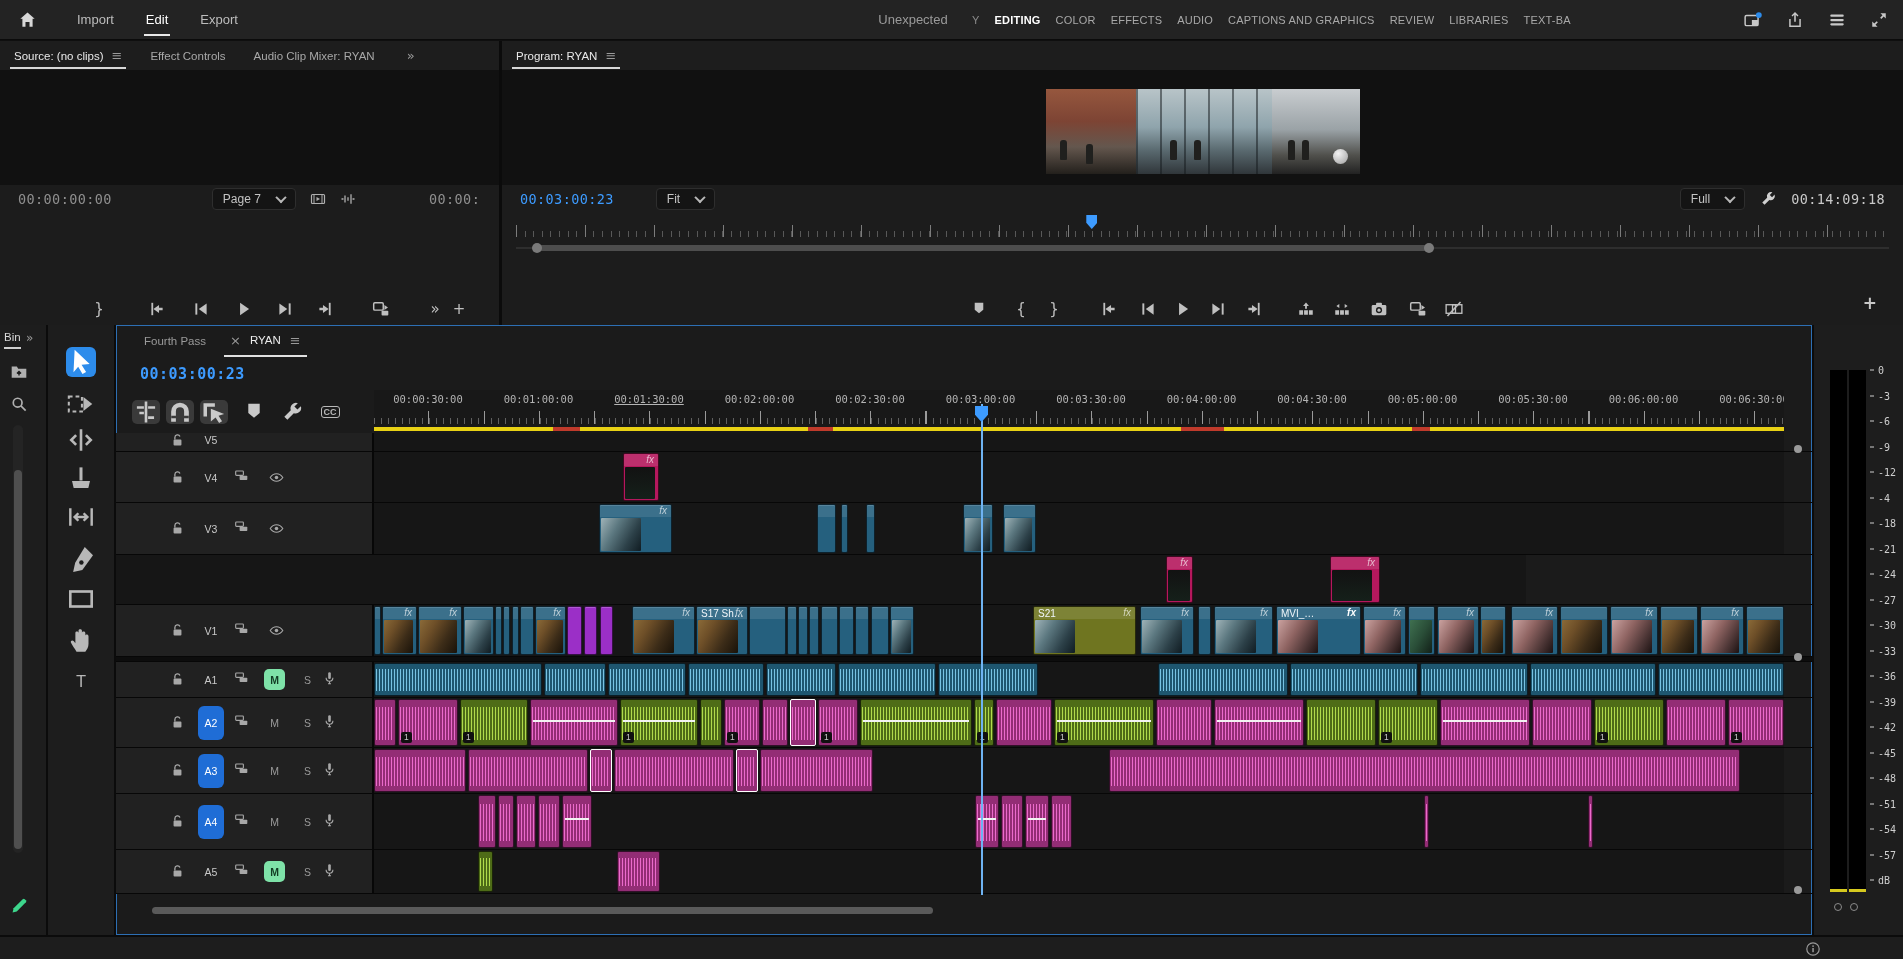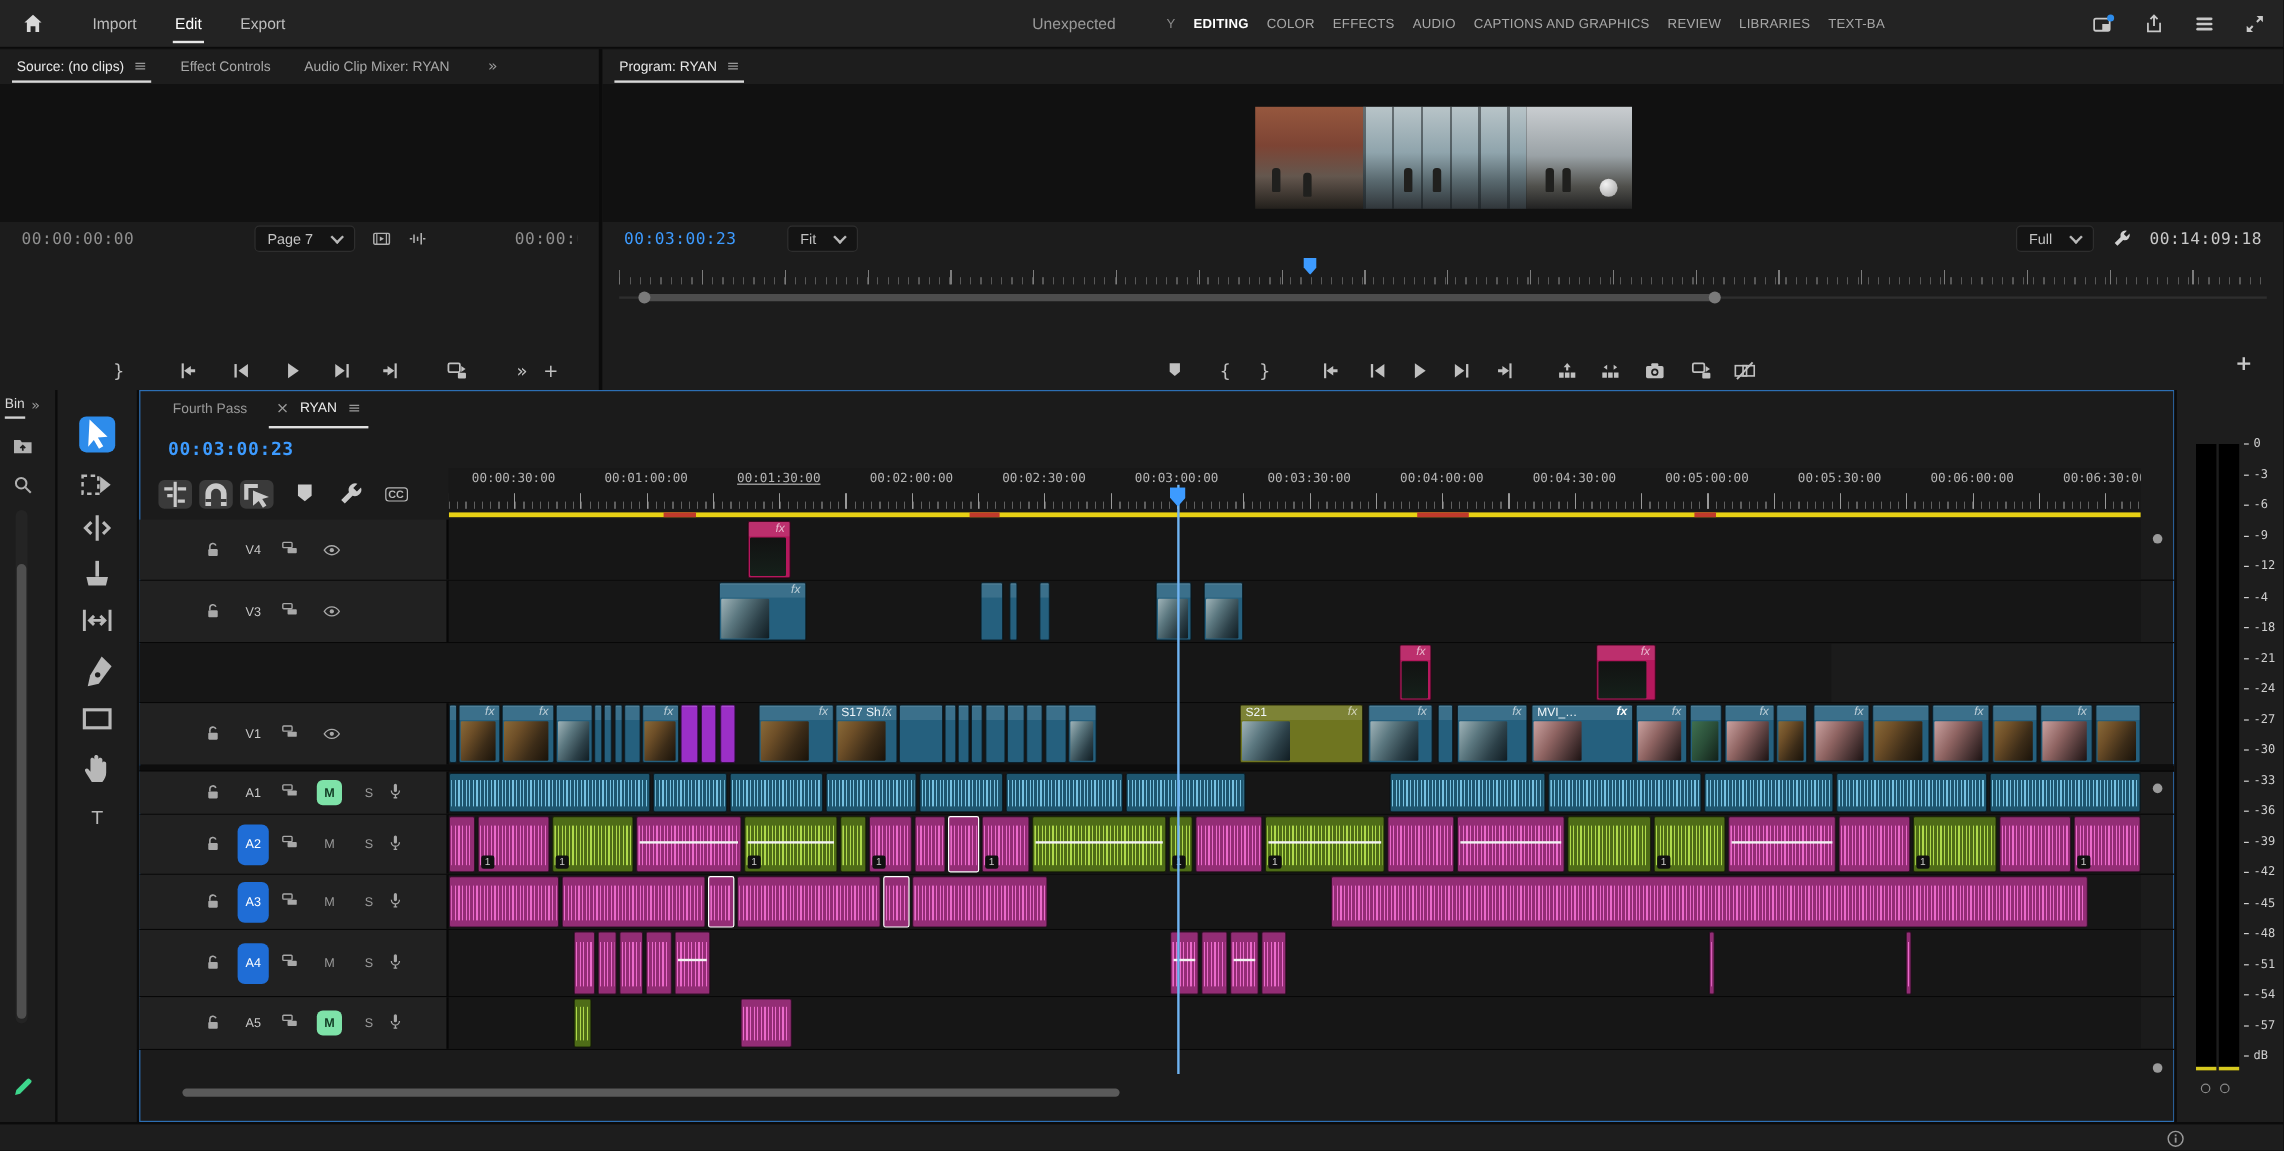--- a/index.html
+++ b/index.html
@@ -13,21 +13,21 @@
   .mono { font-family:"DejaVu Sans Mono", monospace; }
 
   
   .topbar { position:absolute; left:0; top:0; width:1903px; height:40px; background:#232323;
     display:flex; align-items:center; border-bottom:1px solid #0b0b0b; }
   .home { margin-left:18px; width:19px; height:19px; color:#d8d8d8; }
   .menus { display:flex; gap:28px; margin-left:38px; }
   .menu-item { font-size:13px; color:#bdbdbd; position:relative; padding:11px 2px; cursor:default; }
   .menu-item.active { color:#ffffff; }
   .menu-item.active::after { content:""; position:absolute; left:0; right:0; bottom:2px; height:2px; background:#e8e8e8; }
-  .proj-title { position:absolute; left:790px; width:210px; text-align:center; font-size:13px; color:#9a9a9a; }
+  .proj-title { position:absolute; left:808px; width:210px; text-align:center; font-size:13px; color:#9a9a9a; }
   .workspaces { position:absolute; left:972px; right:218px; display:flex; gap:15px; align-items:center;
     overflow:hidden; white-space:nowrap; }
   .ws { font-size:11px; color:#a8a8a8; letter-spacing:.2px; }
   .ws.active { color:#ffffff; font-weight:bold; }
   .ws.cut { color:#8a8a8a; }
   .top-icons { position:absolute; right:14px; display:flex; gap:22px; align-items:center; }
   .top-icons .ic { width:20px; height:18px; color:#c8c8c8; }
 
   
   .tabrow { position:absolute; left:0; top:41px; width:1903px; height:29px; display:flex; background:#1d1d1d; }
@@ -597,20 +597,33 @@
             <div class="workbar">
                 <span class="red" style="left: 179px; width: 27px;"></span>
                 <span class="red" style="left: 434px; width: 25px;"></span>
                 <span class="red" style="left: 807px; width: 43px;"></span>
                 <span class="red" style="left: 1038px; width: 18px;"></span>
               </div>
           </div>
           <div class="tl-gutter"></div>
         </div>
         <div id="tracks">
+            <div class="trow" style="height: 19px;">
+              <div class="thead">
+                <span class="ic lock" style="top: 0px;">
+                  <svg viewBox="0 0 16 16" fill="currentColor">
+                    <path fill="none" stroke="currentColor" stroke-width="1.4" d="M5.2 7V4.8a2.8 2.8 0 0 1 5.4-1"></path>
+                    <rect x="3.8" y="7" width="8.4" height="6.2" rx="1"></rect>
+                  </svg>
+                </span>
+                <span class="tname" style="top: -3px;">V5</span>
+              </div>
+              <div class="lane"></div>
+              <div class="tl-gutter"></div>
+            </div>
             <div class="trow" style="height: 51px;">
               <div class="thead">
                 <span class="ic lock" style="top: 18px;">
                   <svg viewBox="0 0 16 16" fill="currentColor">
                     <path fill="none" stroke="currentColor" stroke-width="1.4" d="M5.2 7V4.8a2.8 2.8 0 0 1 5.4-1"></path>
                     <rect x="3.8" y="7" width="8.4" height="6.2" rx="1"></rect>
                   </svg>
                 </span>
                 <span class="tname" style="top: 16px;">V4</span>
                 <span class="ic sync" style="top: 16px;">

